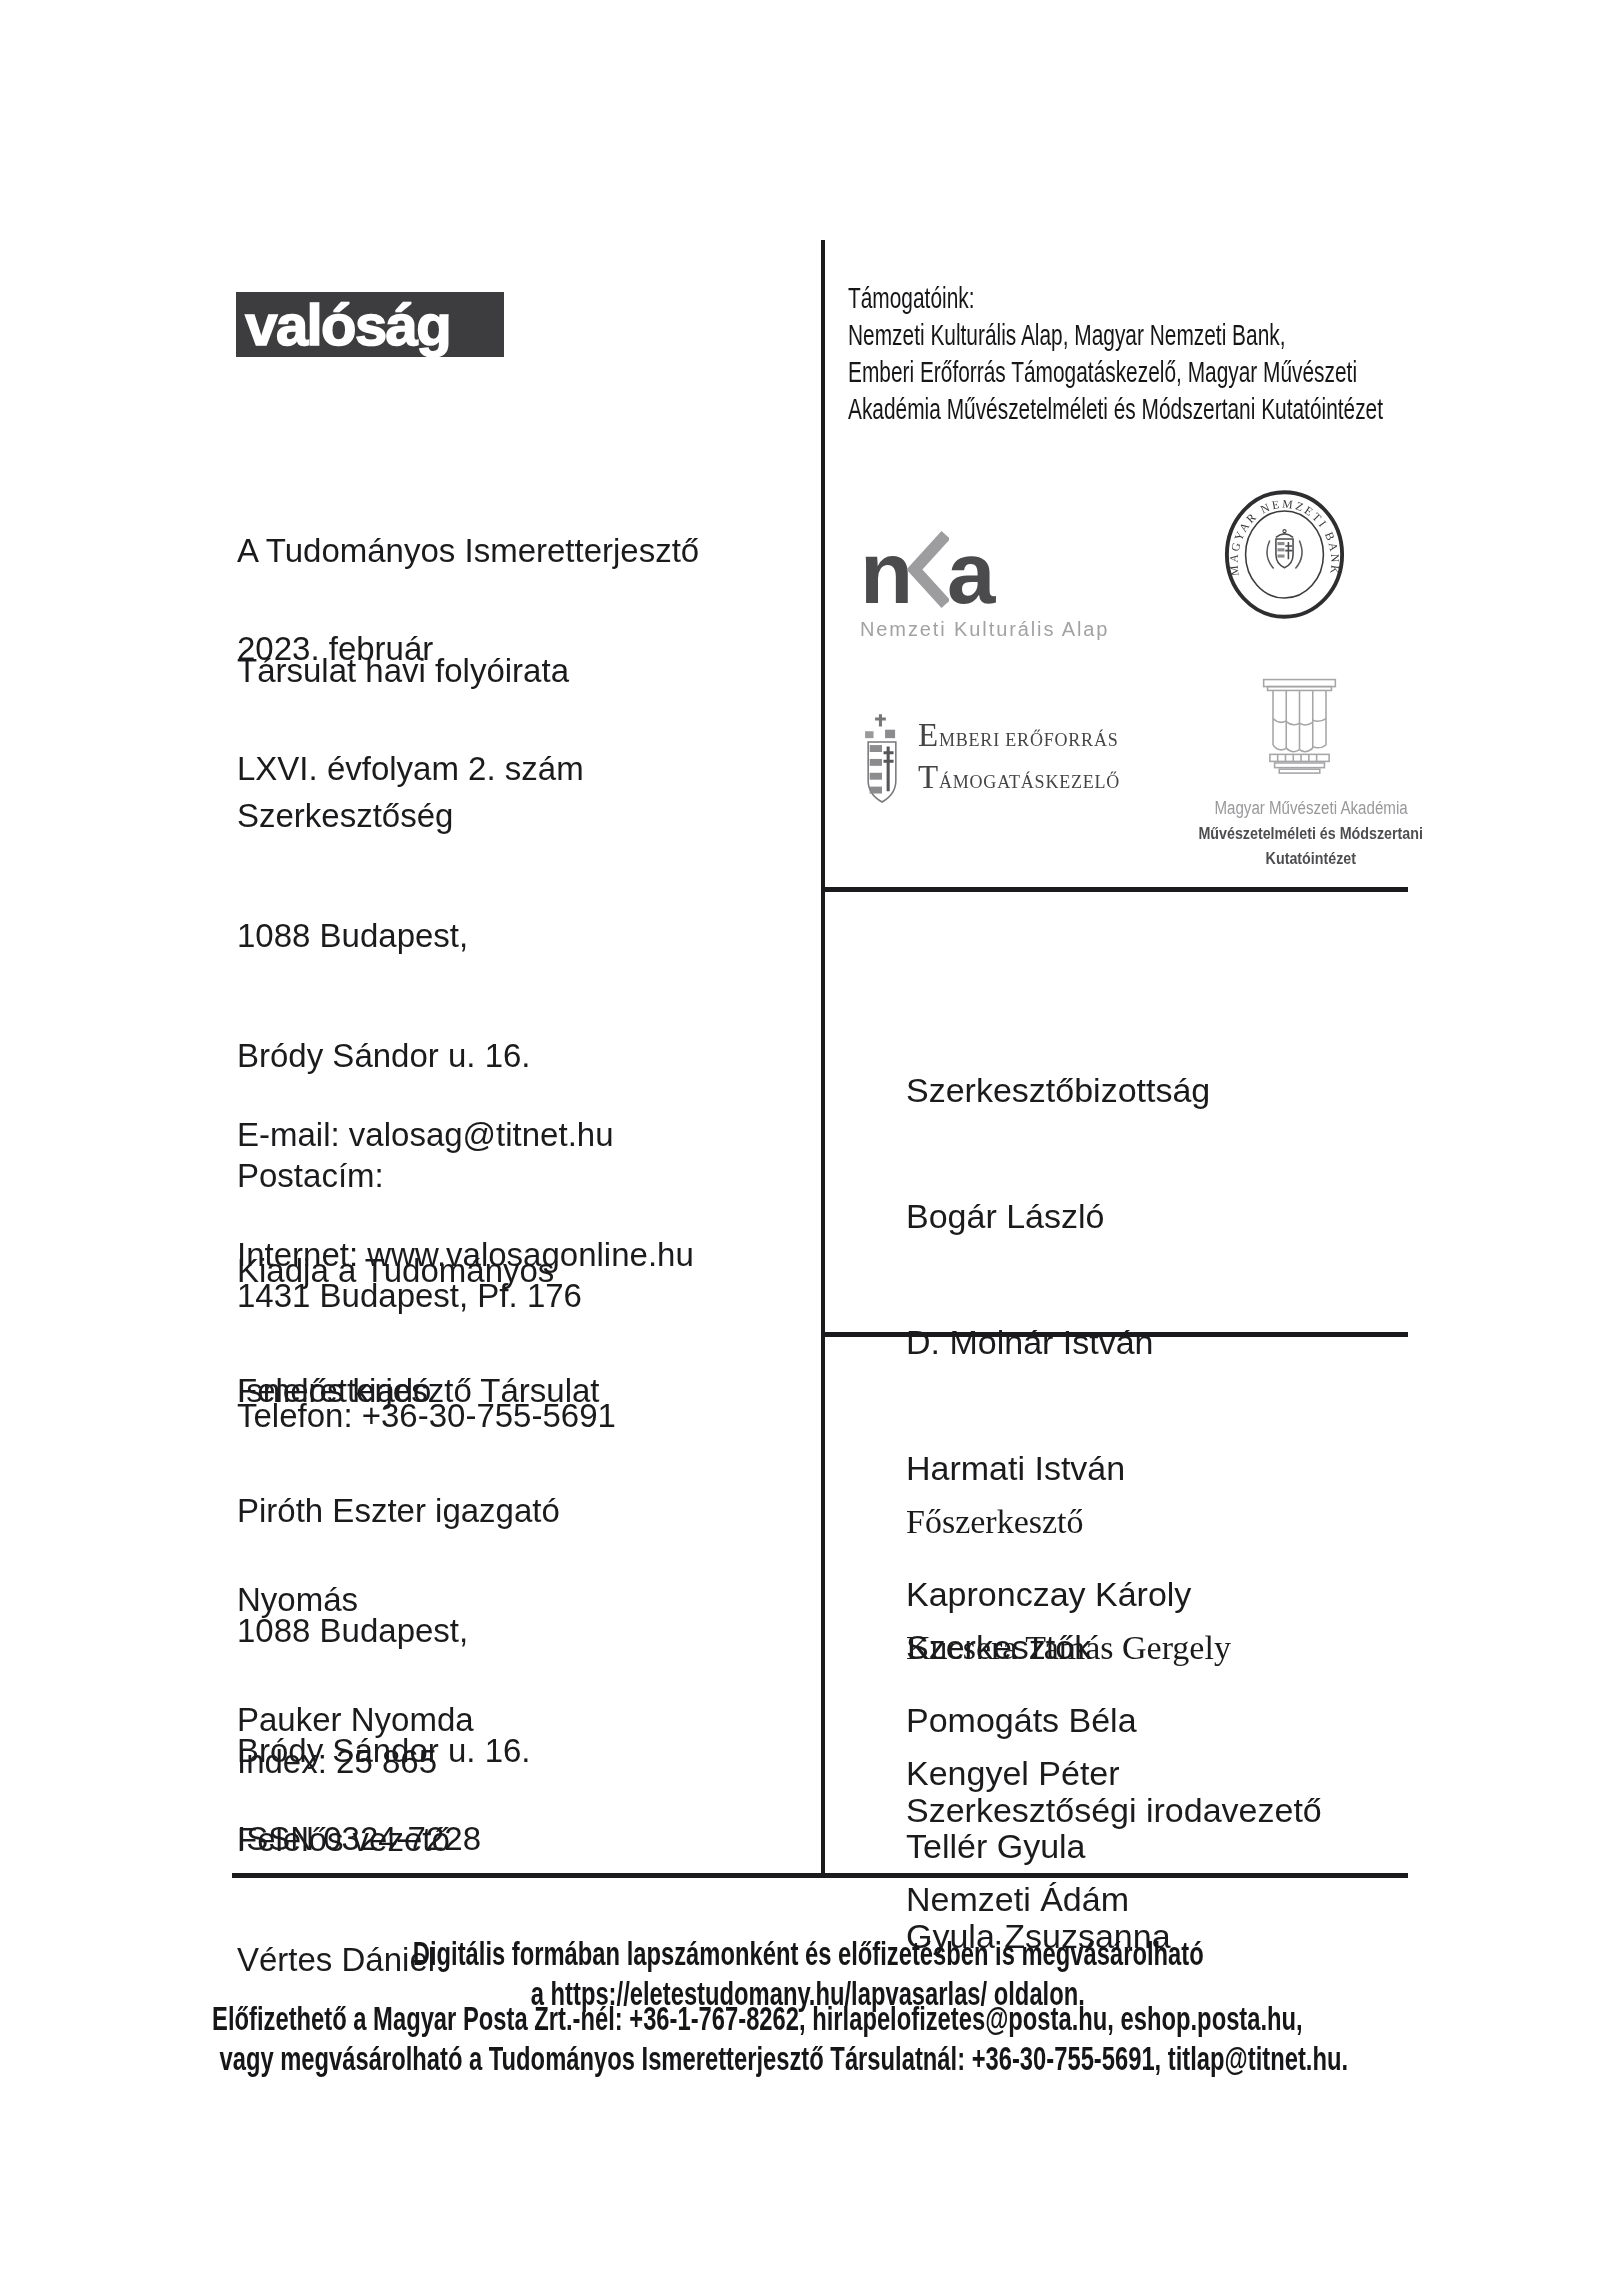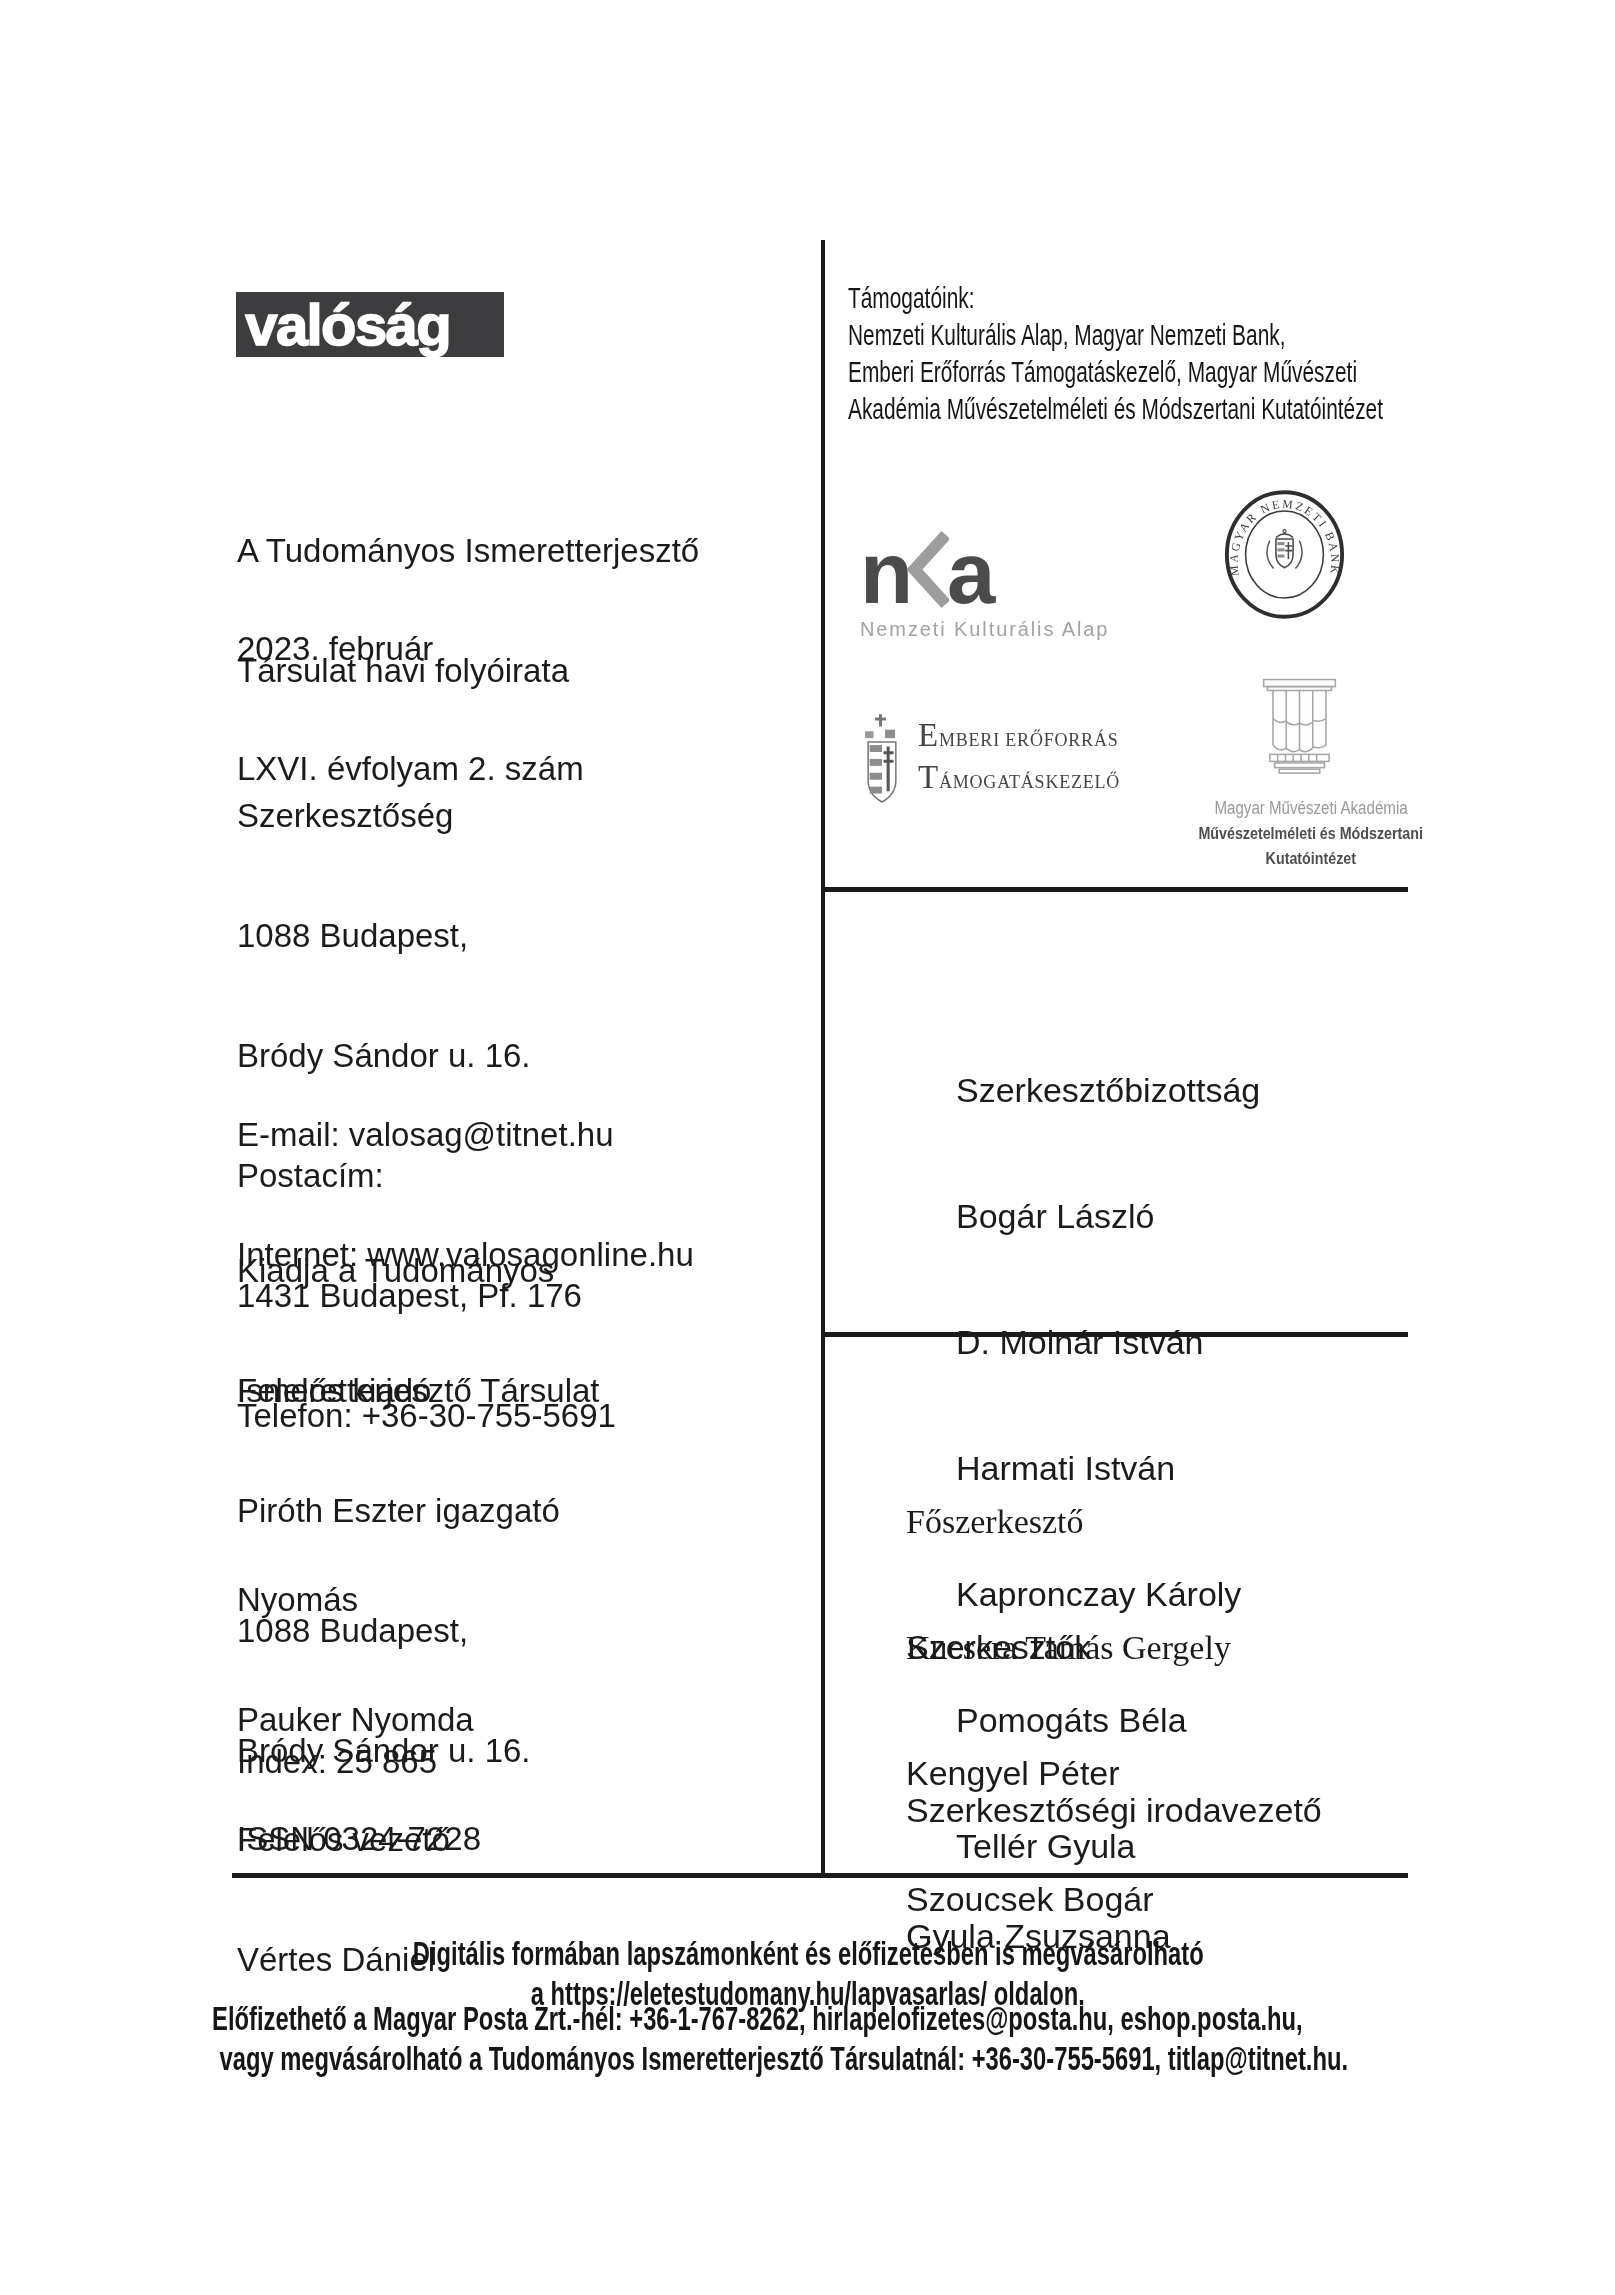--- a/index.html
+++ b/index.html
@@ -161,39 +161,39 @@
     <rect x="22" y="117" width="52" height="5"></rect>
   </g>
 </svg>
 
 <div class="abs mma-text" style="left:1167px;top:795px;">
   <div class="mma-l1"><span class="mma-cond">Magyar Művészeti Akadémia</span></div>
   <div class="mma-l2"><span class="mma-cond">Művészetelméleti és Módszertani</span></div>
   <div class="mma-l2"><span class="mma-cond">Kutatóintézet</span></div>
 </div>
 
-<div class="abs txt2" style="left:956px;top:985px;">
+<div class="abs txt2" style="left:906px;top:985px;">
   <span class="line">Szerkesztőbizottság</span>
   <span class="line">Bogár László</span>
   <span class="line">D. Molnár István</span>
   <span class="line">Harmati István</span>
   <span class="line">Kapronczay Károly</span>
   <span class="line">Pomogáts Béla</span>
   <span class="line">Tellér Gyula</span>
 </div>
 
 <div class="abs txt2" style="left:906px;top:1417px;font-family:Liberation Serif, serif;">
   <span class="line">Főszerkesztő</span>
   <span class="line">Kucsera Tamás Gergely</span>
 </div>
 
 <div class="abs txt2" style="left:906px;top:1542px;">
   <span class="line">Szerkesztők</span>
   <span class="line">Kengyel Péter</span>
-  <span class="line">Szoucsek Bogár</span>
+  <span class="line">Nemzeti Ádám</span>
 </div>
 
 <div class="abs txt2" style="left:906px;top:1705px;">
   <span class="line">Szerkesztőségi irodavezető</span>
   <span class="line">Gyula Zsuzsanna</span>
 </div>
 
 <div class="abs" style="left:0;top:1934px;width:1616px;">
   <div class="f-line"><span class="cond-c">Digitális formában lapszámonként és előfizetésben is megvásárolható</span></div>
   <div class="f-line"><span class="cond-c">a https://eletestudomany.hu/lapvasarlas/ oldalon.</span></div>

